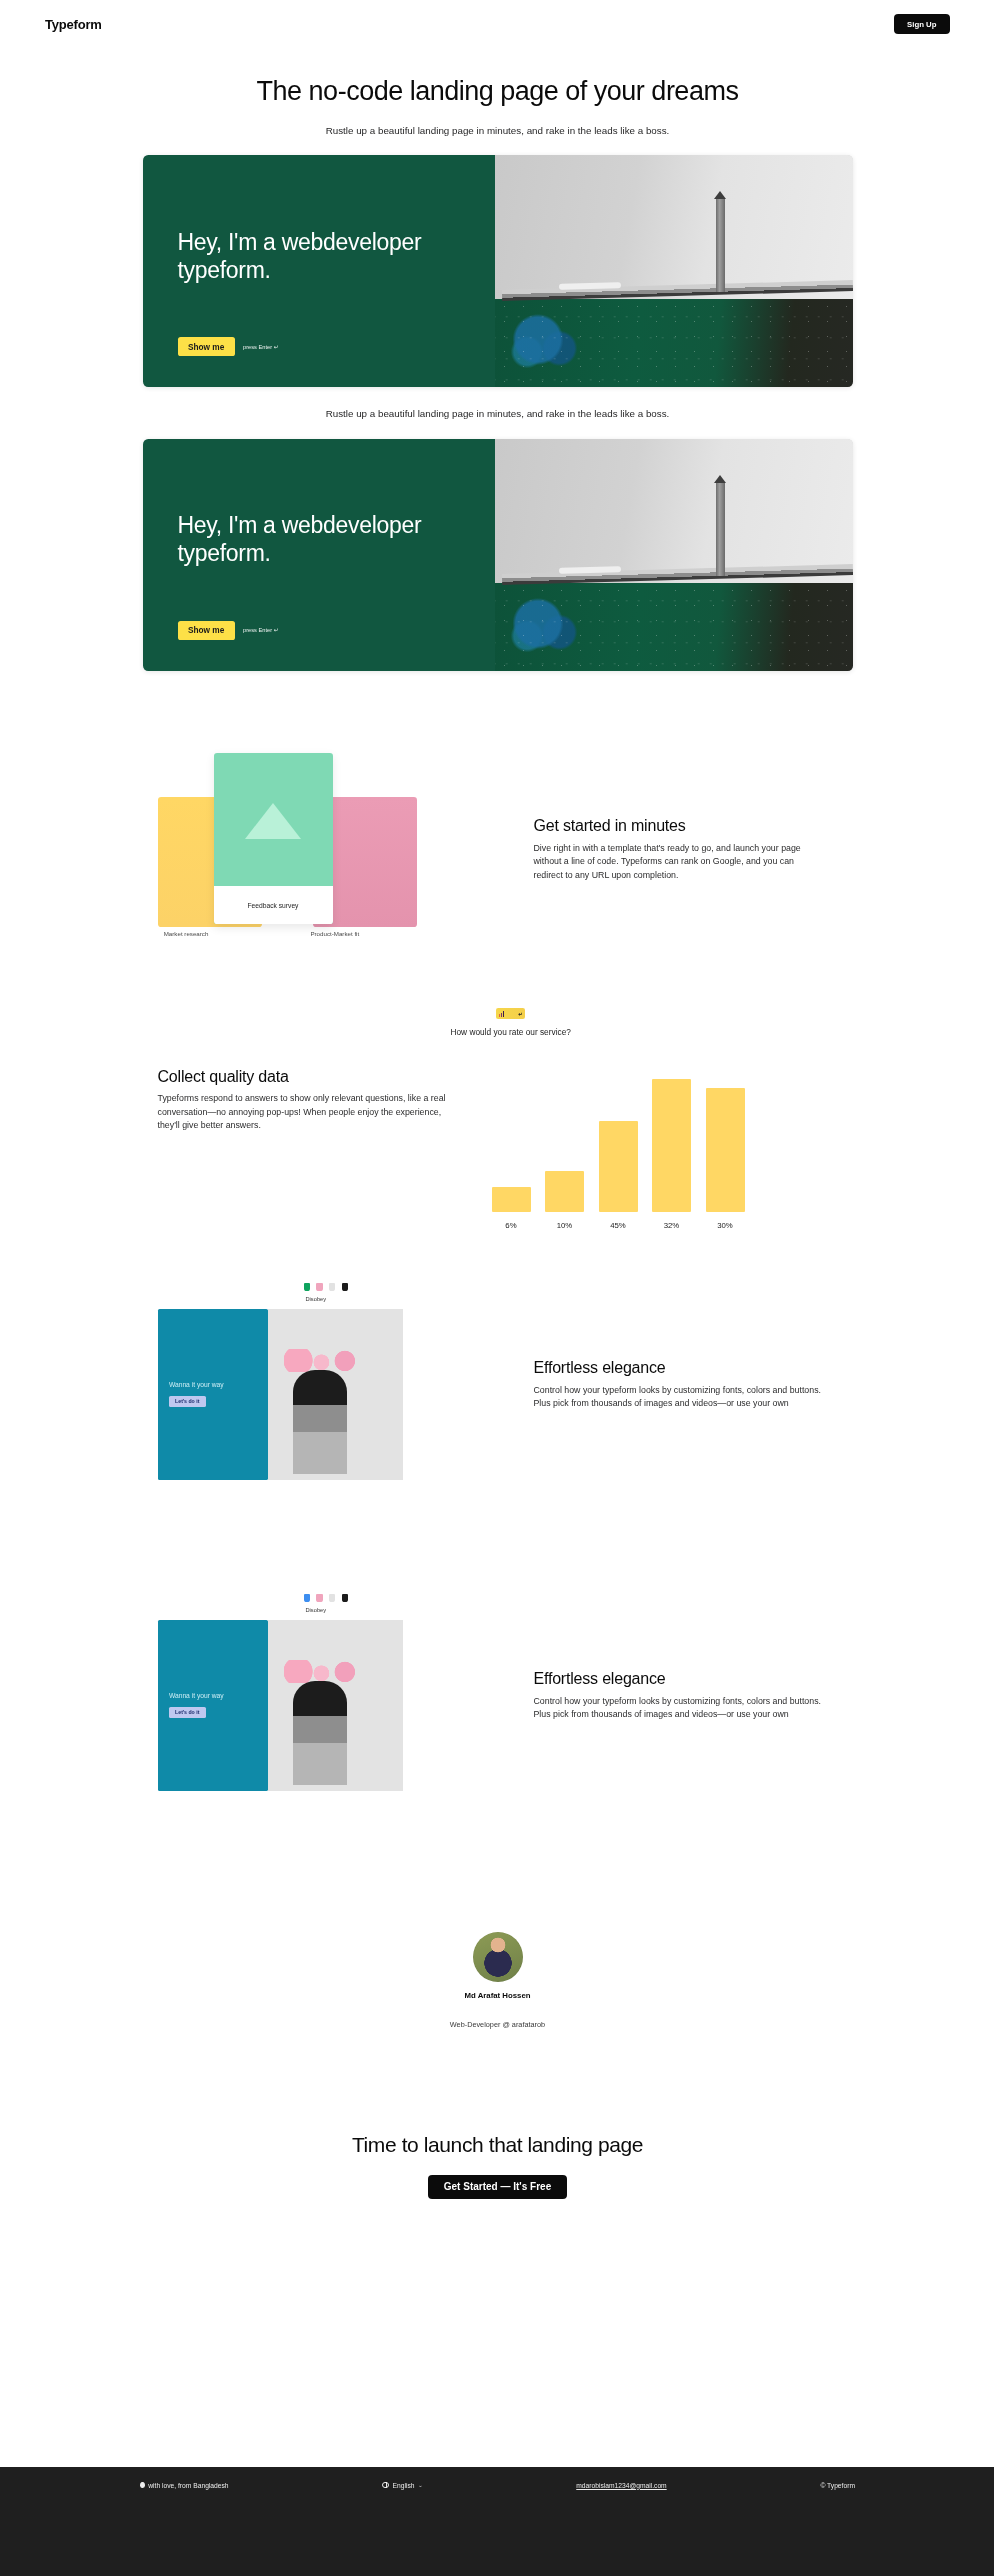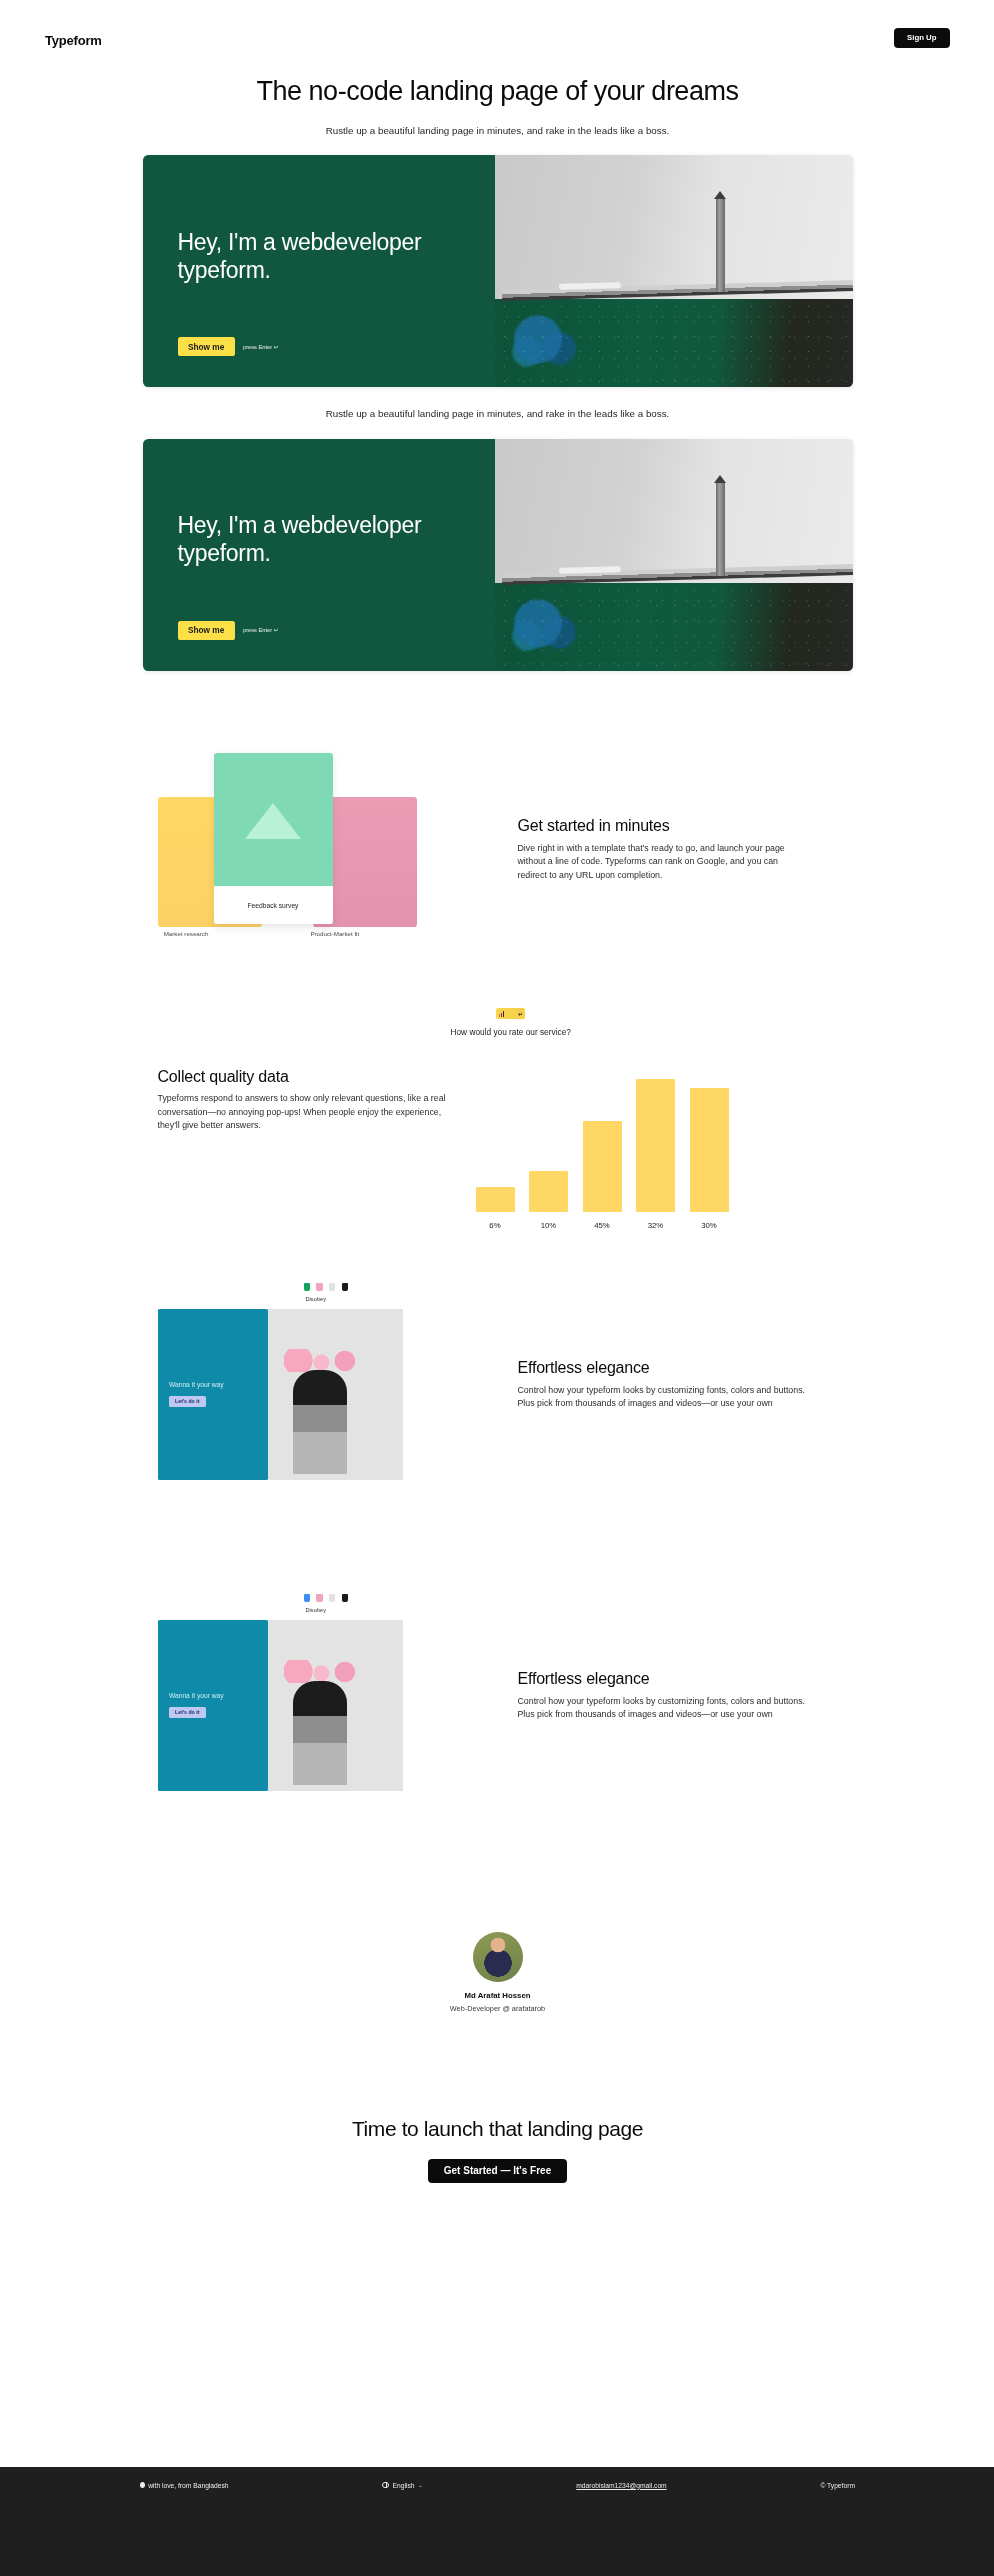--- a/index.html
+++ b/index.html
@@ -11,21 +11,21 @@
     width: 995px;
     height: 2576px;
     position: relative;
     overflow: hidden;
   }
 
   
   .nav {
     height: 48px;
     display: flex;
-    align-items: flex-end;
+    align-items: center;
     justify-content: space-between;
     padding: 0 45px;
   }
   .brand {
     font-size: 13px;
     font-weight: 700;
     letter-spacing: -0.2px;
     color: #0b0b0b;
   }
   .signup-btn {
@@ -166,21 +166,21 @@
     color: #262627;
     margin: 21px 0 19.7px;
   }
 
   
   .feature {
     width: 736px;
     margin: 0 auto;
     display: flex;
     align-items: center;
-    gap: 28px;
+    gap: 44px;
     padding-left: 28px;
   }
   .f-media { width: 332px; flex: none; position: relative; }
   .f-copy { width: 290px; }
   .f-title {
     font-size: 16px;
     font-weight: 400;
     letter-spacing: -0.2px;
     color: #0b0b0b;
     margin-bottom: 6.2px;
@@ -297,21 +297,21 @@
   .testimonial { text-align:center; margin-top: 15.5px; }
   .avatar {
     width: 50px; height: 50px; border-radius: 50%; margin: 0 auto 9.3px;
     background:
       radial-gradient(circle at 50% 26%, #e3b38e 0 16%, transparent 17%),
       radial-gradient(circle at 50% 62%, #2b2b4f 0 34%, transparent 35%),
       linear-gradient(160deg,#8d9b55,#6f8048);
     box-shadow: 0 0 0 0.5px rgba(0,0,0,.08) inset;
   }
   .t-name { font-size:7.8px; font-weight:700; color:#0b0b0b; }
-  .t-role { font-size:7.3px; color:#3a3a3a; margin-top:4px; }
+  .t-role { font-size:7.3px; color:#3a3a3a; margin-top:20px; }
 
   
   .cta { text-align:center; }
   .cta-title { font-size: 21px; font-weight:400; letter-spacing:-0.4px; }
   .cta-btn {
     margin-top: 17.6px;
     background:#0b0b0b; color:#fff; border:none; border-radius:4.1px;
     font-family:"Liberation Sans",sans-serif; font-size:10px; font-weight:600;
     padding: 6.7px 15.5px; cursor:pointer;
   }

